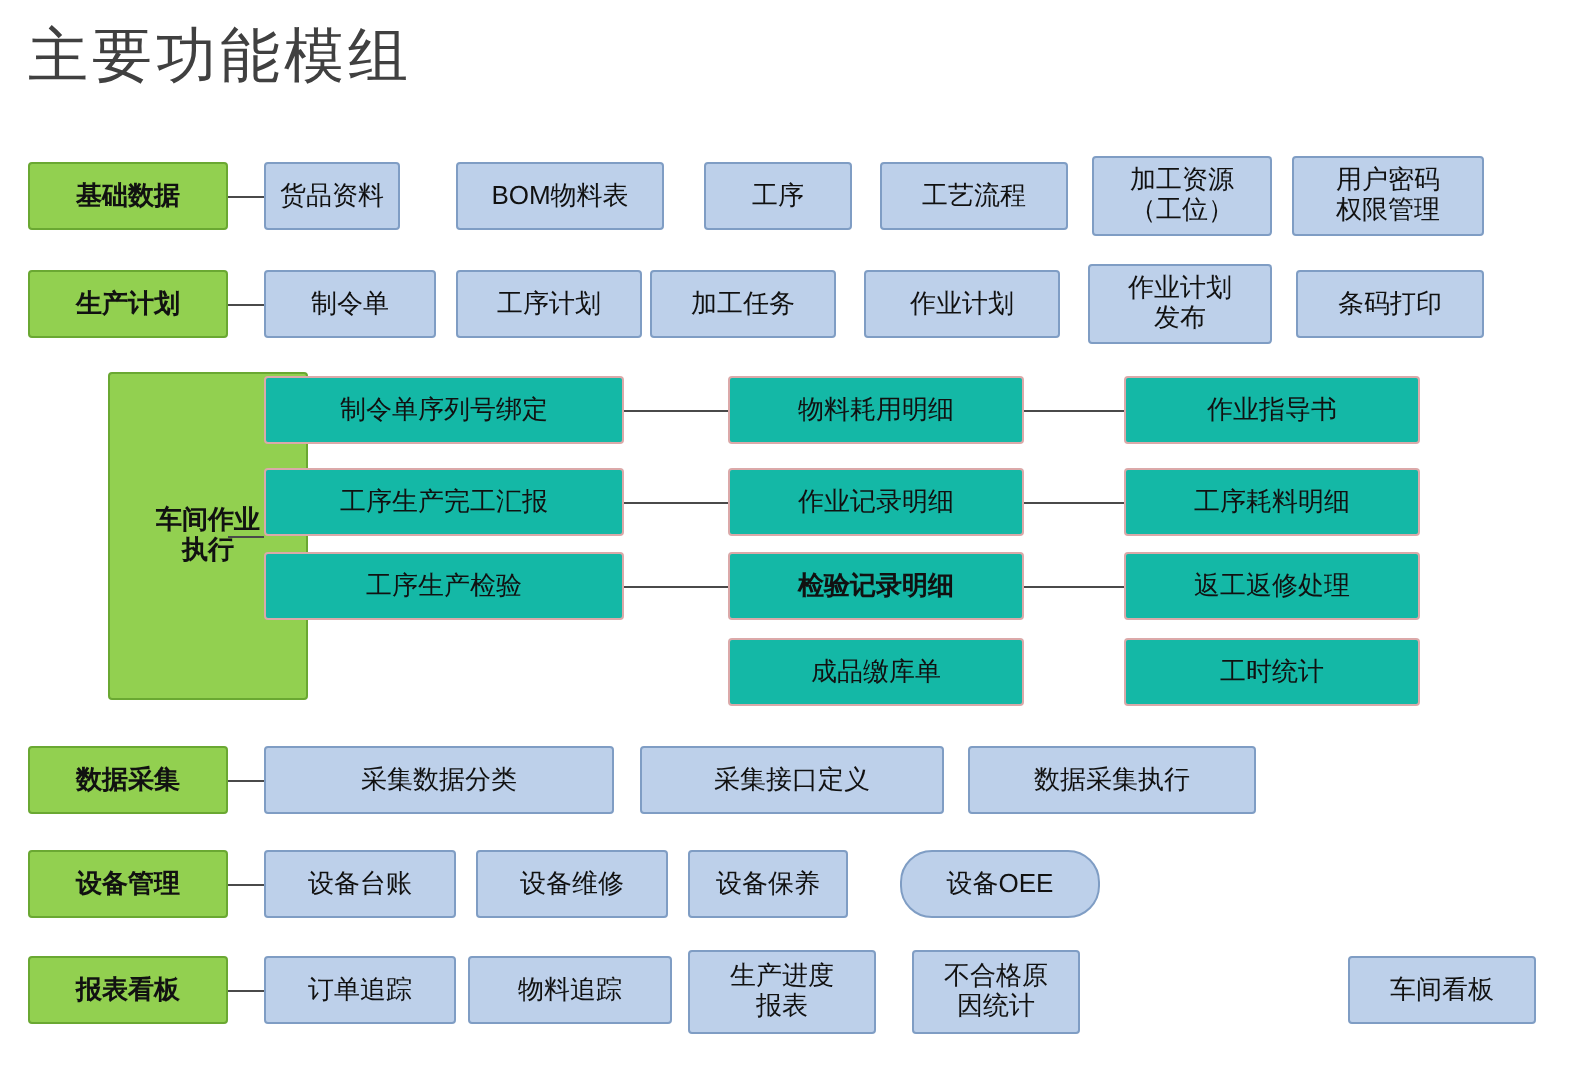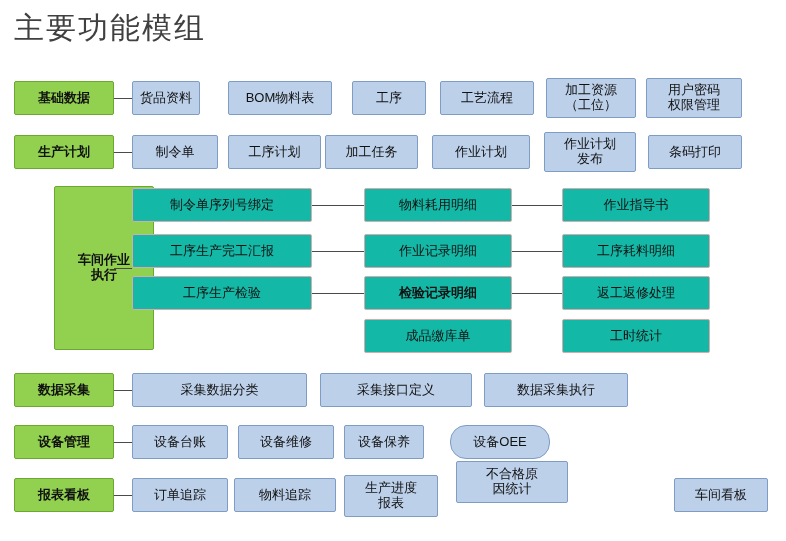--- a/index.html
+++ b/index.html
@@ -129,17 +129,17 @@
   <div class="node blue" style="left:238px; top:425px; width:96px; height:34px;">设备维修</div>
   <div class="node blue" style="left:344px; top:425px; width:80px; height:34px;">设备保养</div>
   <div class="node blue" style="left:450px; top:425px; width:100px; height:34px;border-radius:16px;">设备OEE</div>
 
   <div class="node green" style="left:14px; top:478px; width:100px; height:34px;">报表看板</div>
   <div class="connector h" style="left:114px; top:495px; width:18px;"></div>
   <div class="node blue" style="left:132px; top:478px; width:96px; height:34px;">订单追踪</div>
   <div class="node blue" style="left:234px; top:478px; width:102px; height:34px;">物料追踪</div>
   <div class="node blue" style="left:344px; top:475px; width:94px; height:42px;">生产进度
 报表</div>
-  <div class="node blue" style="left:456px; top:461px; width:112px; height:42px;">不合格原
+  <div class="node blue" style="left:456px; top:475px; width:84px; height:42px;">不合格原
 因统计</div>
   <div class="node blue" style="left:674px; top:478px; width:94px; height:34px;">车间看板</div>
 
 </div>
 
 </body></html>

